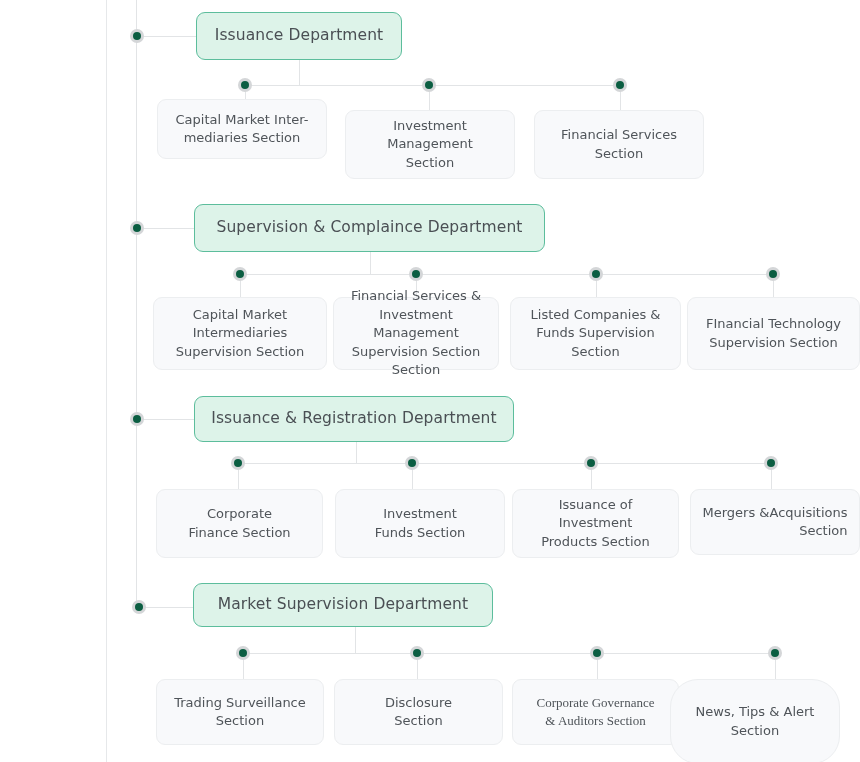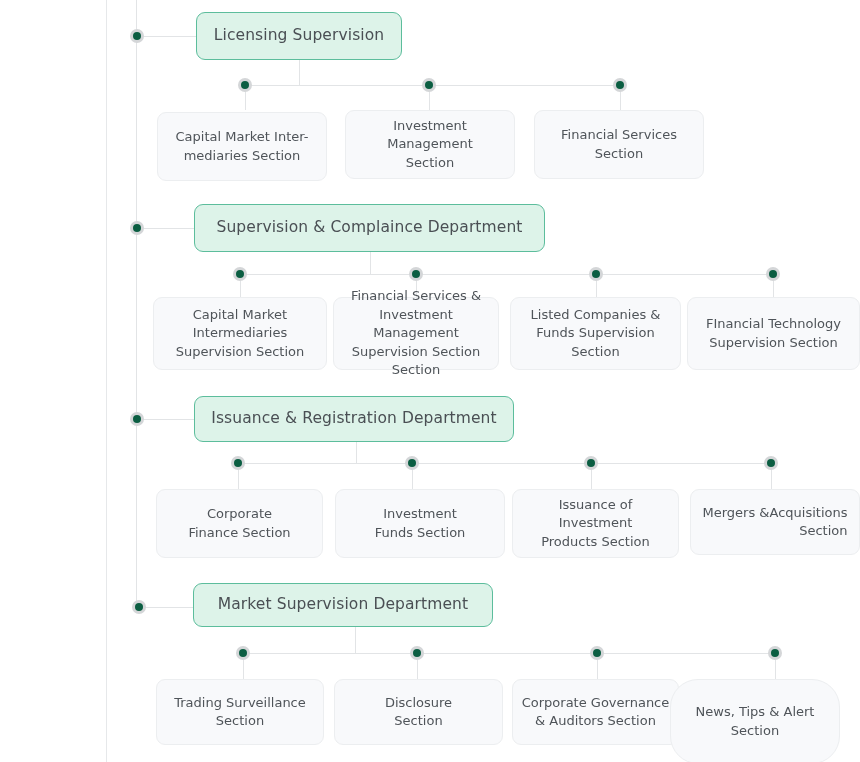--- a/index.html
+++ b/index.html
@@ -125,27 +125,27 @@
 <div id="org-canvas">
 
   <div class="page-divider" id="page-divider" style="left: 106px;"></div>
 
   <div class="trunk" id="trunk" style="left: 136px; top: 0px; height: 607px;"></div>
 
   <div id="rows-host">
       <div class="trunk-stub" style="left: 137px; top: 36px; width: 59px;"></div>
       <div class="node-dot" style="left: 130px; top: 29px;"></div>
       <div class="dept-box" style="left: 196px; top: 12px; width: 206px; height: 48px;">
-        <span>Licensing Supervision</span>
+        <span>Issuance Department</span>
       </div>
       <div class="drop-line" style="left: 299px; top: 60px; height: 25px;"></div>
       <div class="bus-line" style="left: 245px; top: 85px; width: 375px;"></div>
       <div class="leg-line" style="left: 245px; top: 85px; height: 25px;"></div>
       <div class="node-dot" style="left: 238px; top: 78px;"></div>
-      <div class="sect-box" style="left: 157px; top: 112px; width: 170px; height: 69px;">
+      <div class="sect-box" style="left: 157px; top: 99px; width: 170px; height: 60px;">
         <span>Capital Market Inter-<br>mediaries Section</span>
       </div>
       <div class="leg-line" style="left: 429px; top: 85px; height: 25px;"></div>
       <div class="node-dot" style="left: 422px; top: 78px;"></div>
       <div class="sect-box" style="left: 345px; top: 110px; width: 170px; height: 69px;">
         <span>Investment<br>Management<br>Section</span>
       </div>
       <div class="leg-line" style="left: 620px; top: 85px; height: 25px;"></div>
       <div class="node-dot" style="left: 613px; top: 78px;"></div>
       <div class="sect-box" style="left: 534px; top: 110px; width: 170px; height: 69px;">
@@ -217,21 +217,21 @@
       <div class="sect-box" style="left: 156px; top: 679px; width: 168px; height: 66px;">
         <span>Trading Surveillance<br>Section</span>
       </div>
       <div class="leg-line" style="left: 417px; top: 653px; height: 26px;"></div>
       <div class="node-dot" style="left: 410px; top: 646px;"></div>
       <div class="sect-box" style="left: 334px; top: 679px; width: 169px; height: 66px;">
         <span>Disclosure<br>Section</span>
       </div>
       <div class="leg-line" style="left: 597px; top: 653px; height: 26px;"></div>
       <div class="node-dot" style="left: 590px; top: 646px;"></div>
-      <div class="sect-box" style="left: 512px; top: 679px; width: 167px; height: 66px;">
+      <div class="sect-box" style="left: 512px; top: 679px; width: 167px; height: 66px; font-family: Liberation Serif, serif;">
         <span>Corporate Governance<br>&amp; Auditors Section</span>
       </div>
       <div class="leg-line" style="left: 775px; top: 653px; height: 26px;"></div>
       <div class="node-dot" style="left: 768px; top: 646px;"></div>
       <div class="sect-box" style="left: 670px; top: 679px; width: 170px; height: 85px; border-radius: 28px;">
         <span>News, Tips &amp; Alert<br>Section</span>
       </div>
     </div>
 
 </div>

